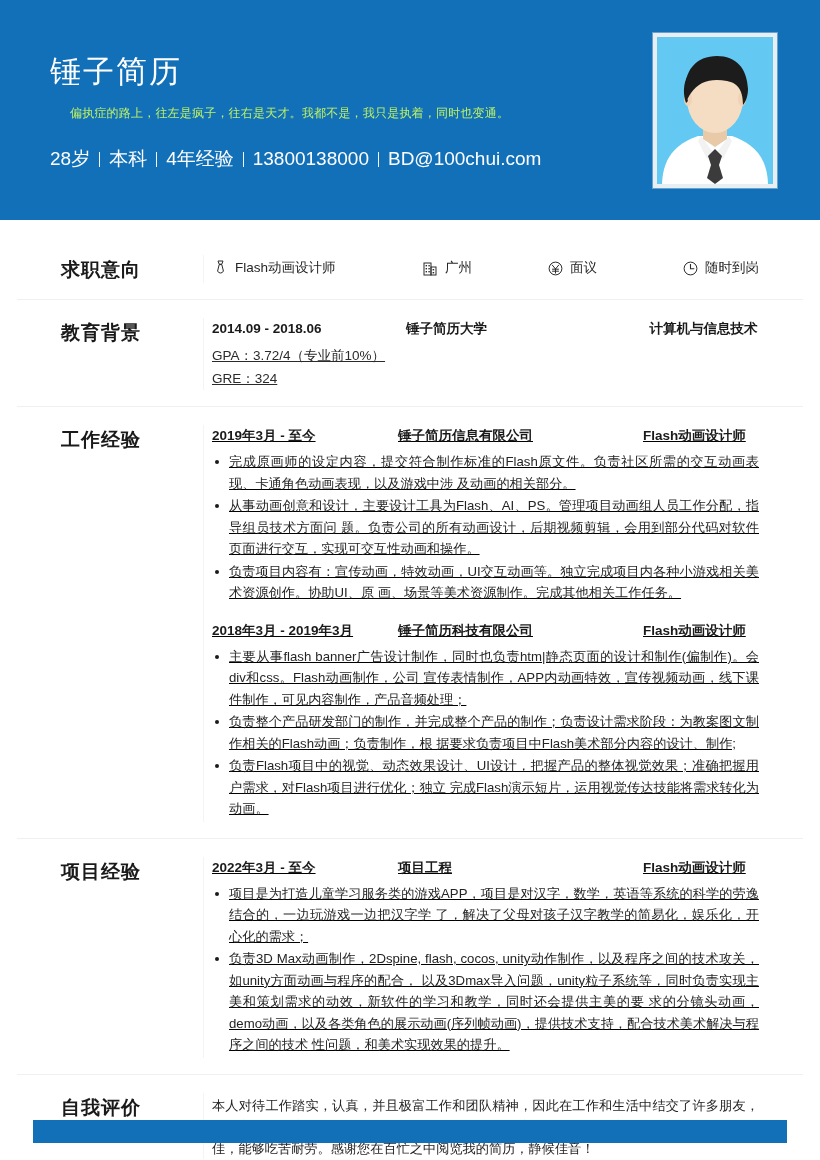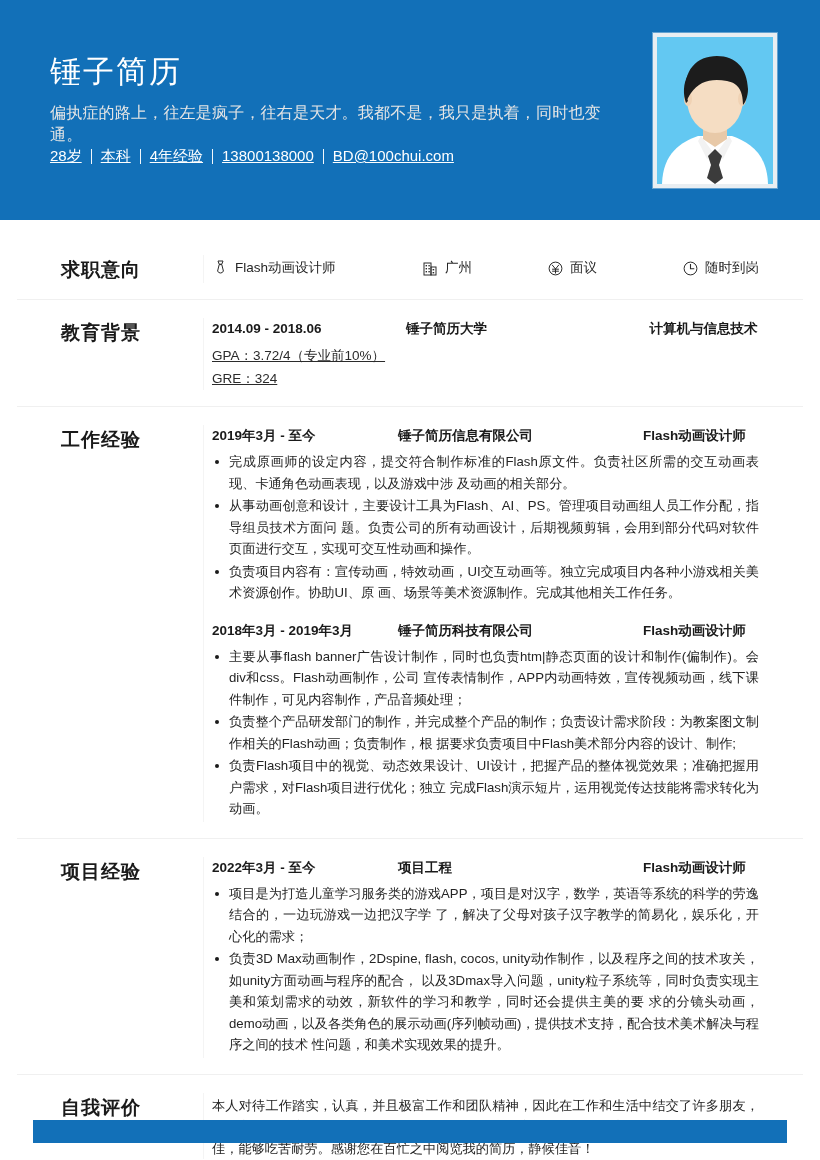--- a/index.html
+++ b/index.html
@@ -33,32 +33,33 @@
   }
   .name {
     font-size: 31px;
     font-weight: 400;
     letter-spacing: 2px;
     line-height: 40px;
     color: #ffffff;
   }
   .tagline {
     margin-top: 10px;
-    font-size: 16px;
+    font-size: 12px;
     line-height: 22px;
-    color: #e5e5e5;
+    color: #bef264;
     letter-spacing: 0.2px;
+    margin-left: 20px;
   }
   .contact-row {
-    font-size: 15px;
+    margin-top: 25px;
+    font-size: 19px;
     line-height: 20px;
     color: #ffffff;
     display: flex;
     align-items: center;
-    text-decoration: underline;
   }
   .contact-sep {
     display: inline-block;
     width: 1px;
     height: 15px;
     background: #ffffff;
     margin: 0 9px;
     opacity: 0.95;
   }
 
@@ -151,21 +152,21 @@
   .edu-head .c3 { flex: 1 1 auto; text-align: center; }
   .edu-line {
     font-size: 13.5px;
     color: #2b2b2b;
     line-height: 23px;
     margin-top: 4px;
     text-decoration: underline;
   }
 
   
-  .entry { margin-bottom: 2px; }
+  .entry { margin-bottom: 2px; text-decoration: underline; }
   .entry + .entry { margin-top: 16px; }
   .entry-head {
     display: flex;
     font-size: 13.5px;
     font-weight: bold;
     color: #1a1a1a;
     line-height: 22px;
     margin-bottom: 4px;
   }
   .entry-head .c1 { width: 186px; flex: 0 0 186px; }

